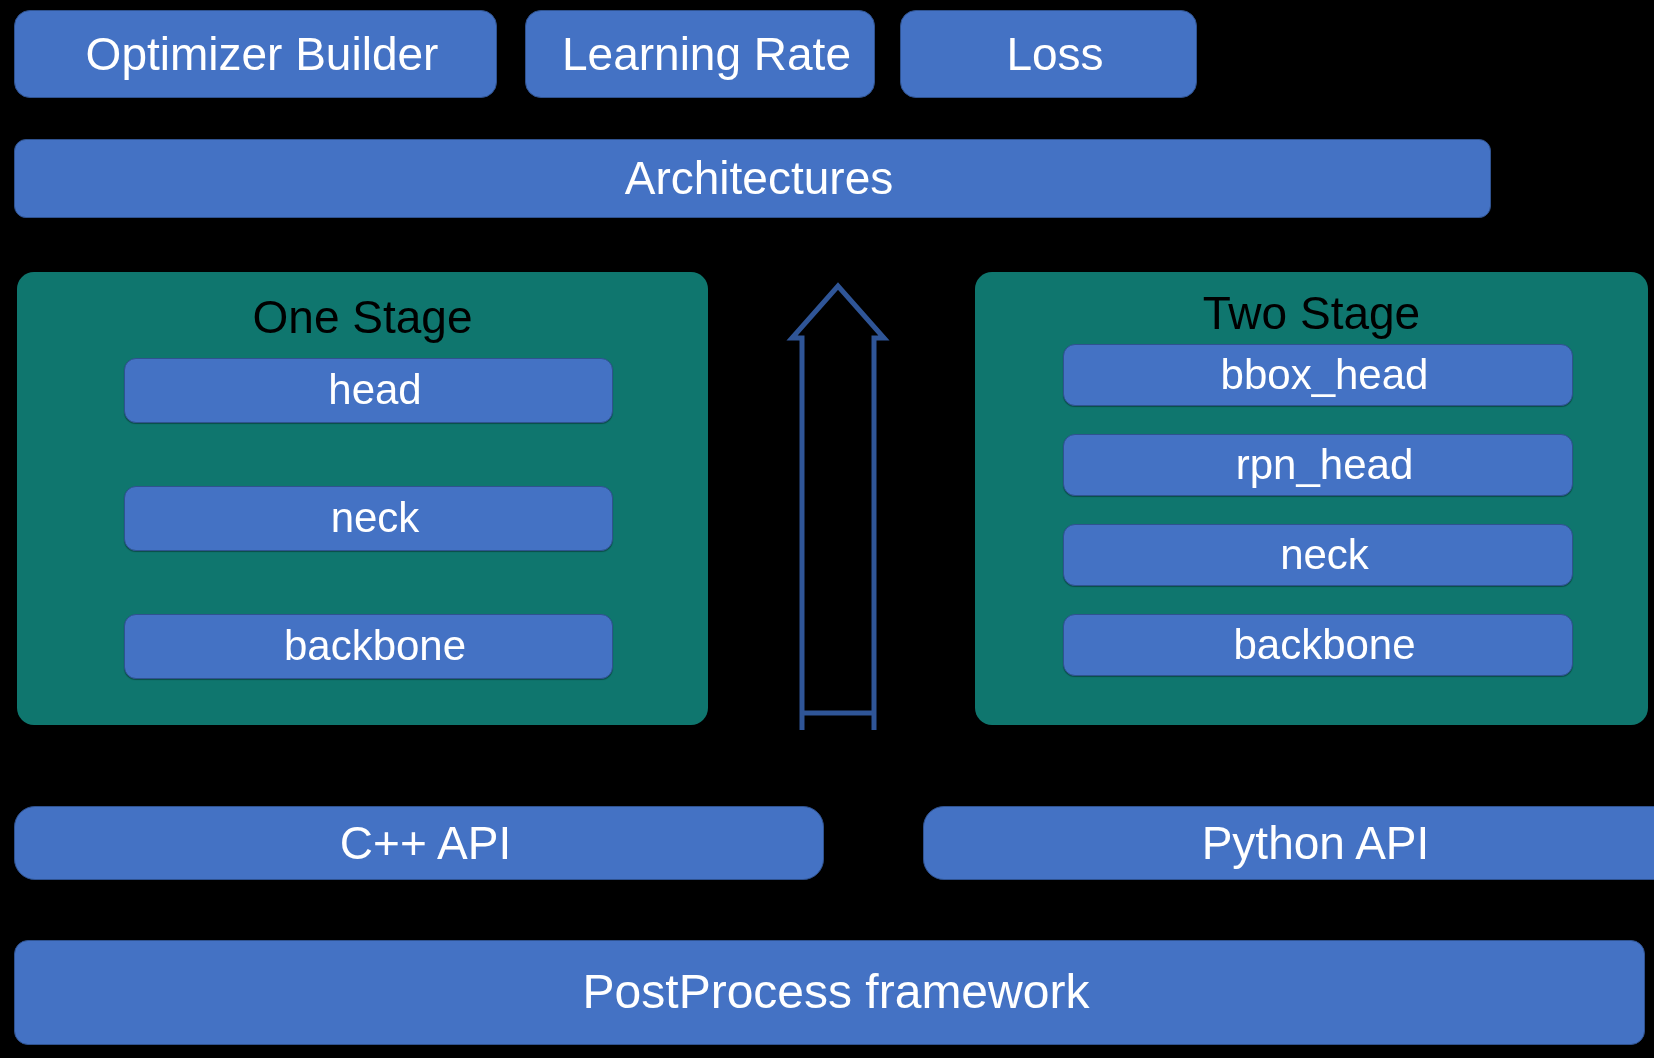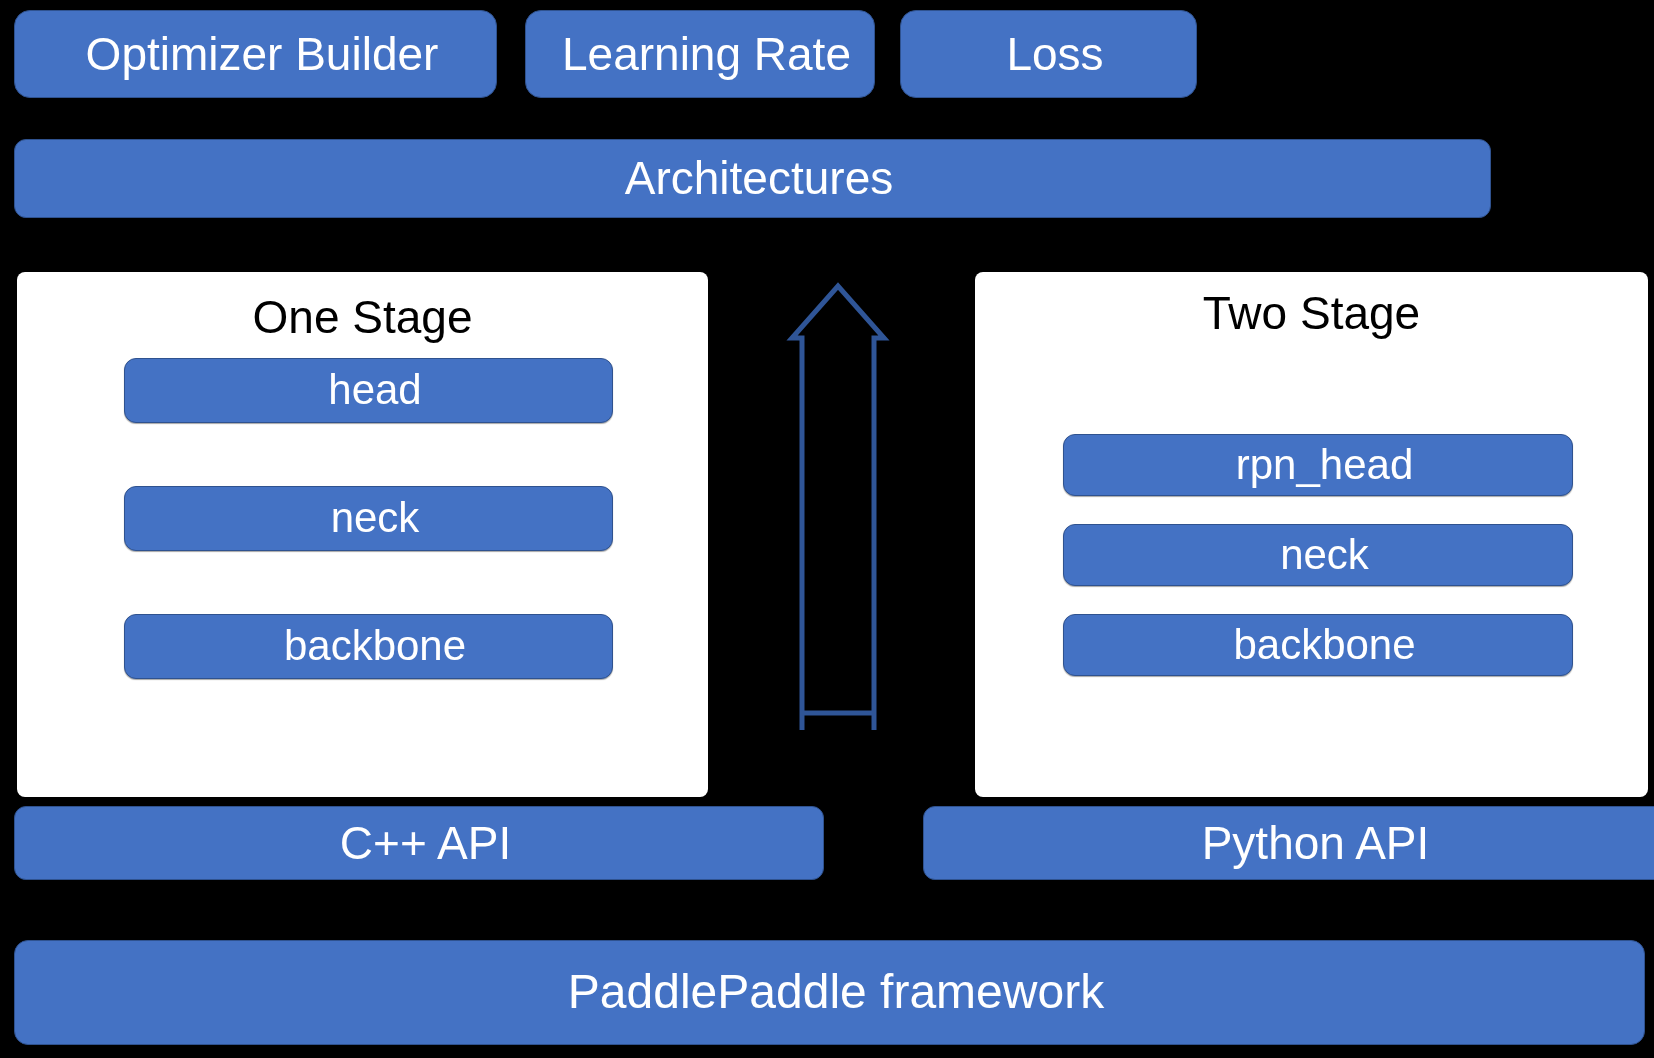--- a/index.html
+++ b/index.html
@@ -45,24 +45,24 @@
 
   
   #bar-architectures {
     left: 14px; top: 139px; width: 1477px; height: 79px;
     font-size: 46px; border-radius: 12px;
   }
 
   
   .stage-panel {
     position: absolute;
-    background: #ffffff;
-    border-radius: 8px;
+    background: #0f766e;
+    border-radius: 17px;
     top: 272px;
-    height: 525px;
+    height: 453px;
   }
   #panel-one-stage { left: 17px;  width: 691px; }
   #panel-two-stage { left: 975px; width: 673px; }
 
   .stage-title {
     position: absolute;
     left: 0; right: 0;
     text-align: center;
     color: #000000;
     font-size: 46px;
@@ -94,21 +94,21 @@
   
   #flow-arrow {
     position: absolute;
     left: 778px;
     top: 280px;
     width: 120px;
     height: 450px;
   }
 
   
-  .api-box { top: 806px; height: 74px; font-size: 46px; border-radius: 12px; }
+  .api-box { top: 806px; height: 74px; font-size: 46px; border-radius: 21px; }
   #box-cpp-api    { left: 14px;  width: 810px; }
   #box-python-api { left: 923px; width: 772px; }
 
   
   #bar-framework {
     left: 14px; top: 940px; width: 1631px; height: 105px;
     font-size: 48px; border-radius: 14px;
   }
 </style>
 </head>
@@ -145,20 +145,23 @@
     </div>
 
     <div class="bluebox module-box" id="mod-one-backbone">
       <span>backbone</span>
     </div>
   </div>
 
   <div class="stage-panel" id="panel-two-stage">
     <div class="stage-title">Two Stage</div>
 
+    <div class="bluebox module-box" id="mod-two-bbox-head">
+      <span>bbox_head</span>
+    </div>
 
     <div class="bluebox module-box" id="mod-two-rpn-head">
       <span>rpn_head</span>
     </div>
 
     <div class="bluebox module-box" id="mod-two-neck">
       <span>neck</span>
     </div>
 
     <div class="bluebox module-box" id="mod-two-backbone">
@@ -173,16 +176,16 @@
 
   <div class="bluebox api-box" id="box-cpp-api">
     <span>C++ API</span>
   </div>
 
   <div class="bluebox api-box" id="box-python-api">
     <span>Python API</span>
   </div>
 
   <div class="bluebox" id="bar-framework">
-    <span>PaddlePaddle framework</span>
+    <span>PostProcess framework</span>
   </div>
 
 </div>
 
 </body></html>

